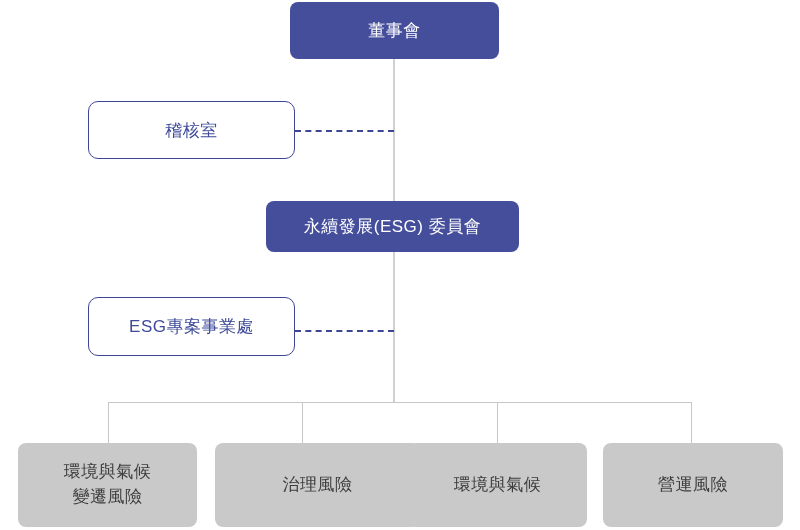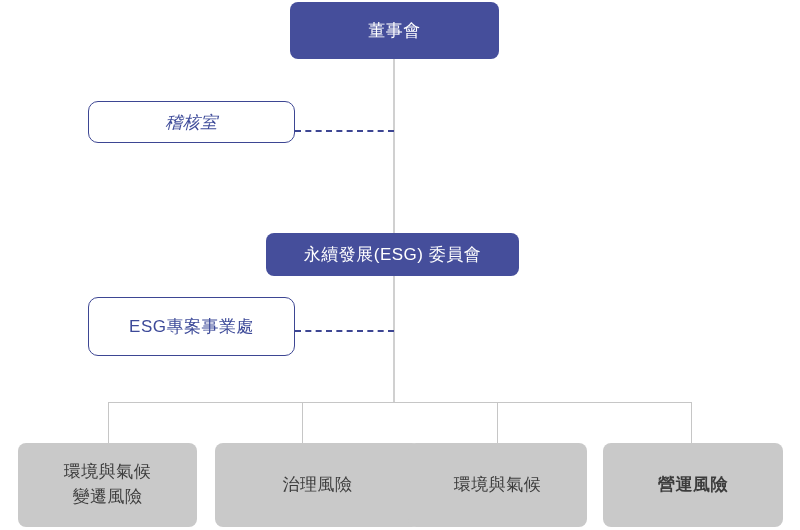--- a/index.html
+++ b/index.html
@@ -61,27 +61,27 @@
   .node.risk {
     background: #c9c9c9;
     color: #3c3c3c;
     border-radius: 8px;
     font-weight: 500;
     line-height: 1.45;
     white-space: pre-line;
   }
   
   #node-board        { left: 290px; top: 2px;   width: 209px; height: 57px; }
-  #node-audit        { left: 88px;  top: 101px; width: 207px; height: 42px; font-style: italic; }
-  #node-committee    { left: 266px; top: 201px; width: 253px; height: 43px; margin-top: 32px; }
+  #node-audit        { left: 88px;  top: 101px; width: 207px; height: 58px; }
+  #node-committee    { left: 266px; top: 201px; width: 253px; height: 51px; }
   #node-division     { left: 88px;  top: 297px; width: 207px; height: 59px; }
   #node-risk-0       { left: 18px;  top: 443px; width: 179px; height: 84px; }
   #node-risk-1       { left: 215px; top: 443px; width: 205px; height: 84px; }
   #node-risk-2       { left: 408px; top: 443px; width: 179px; height: 84px; }
-  #node-risk-3       { left: 603px; top: 443px; width: 180px; height: 84px; font-weight: bold; }
+  #node-risk-3       { left: 603px; top: 443px; width: 180px; height: 84px; }
 </style>
 </head>
 <body>
 
 <div class="stage">
 
   <div class="vline" style="left: 393px; top: 59px; height: 343px;"></div>
 
   <div class="hline" style="left: 108px; top: 402px; width: 584px;"></div>
 

